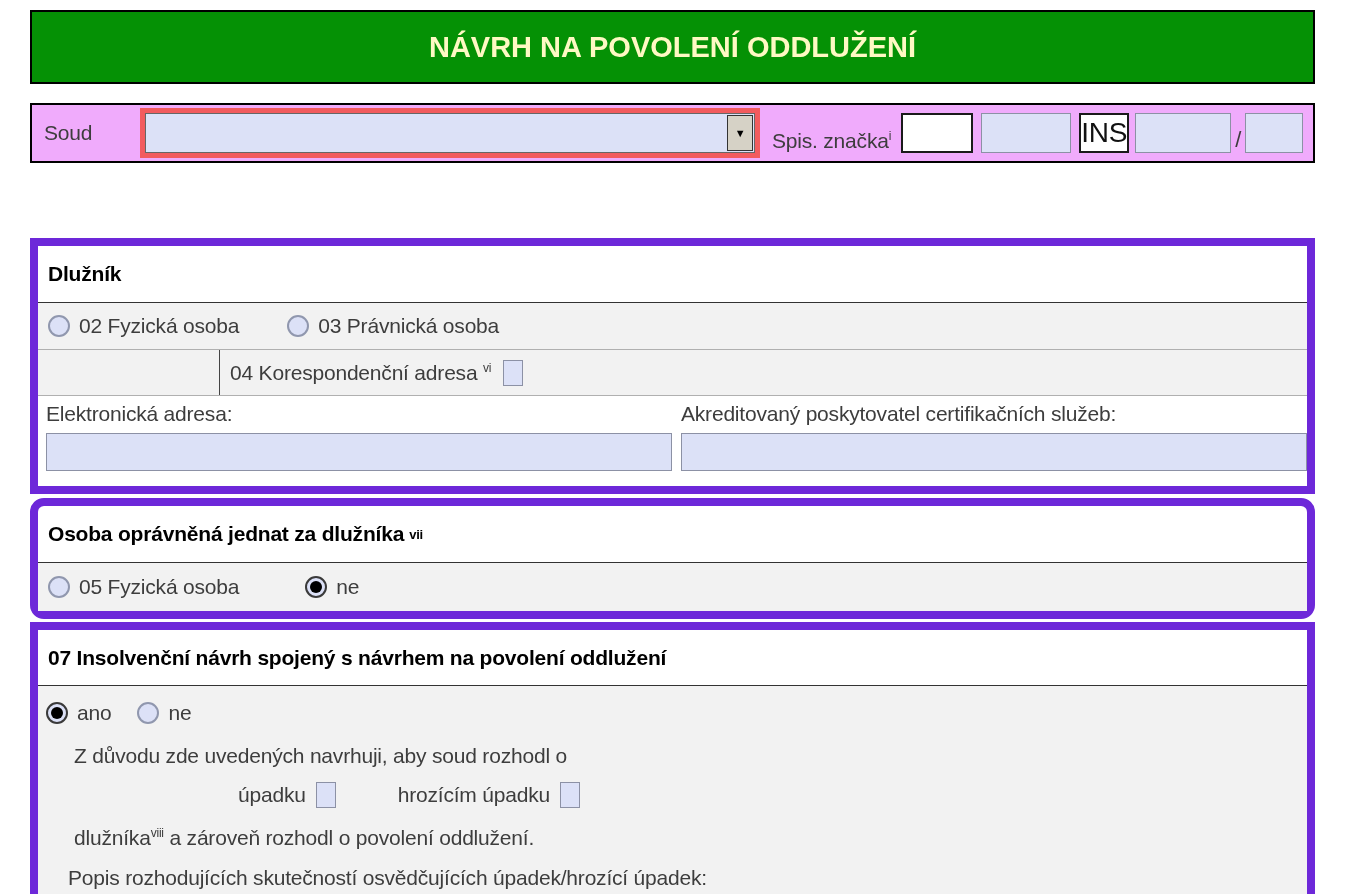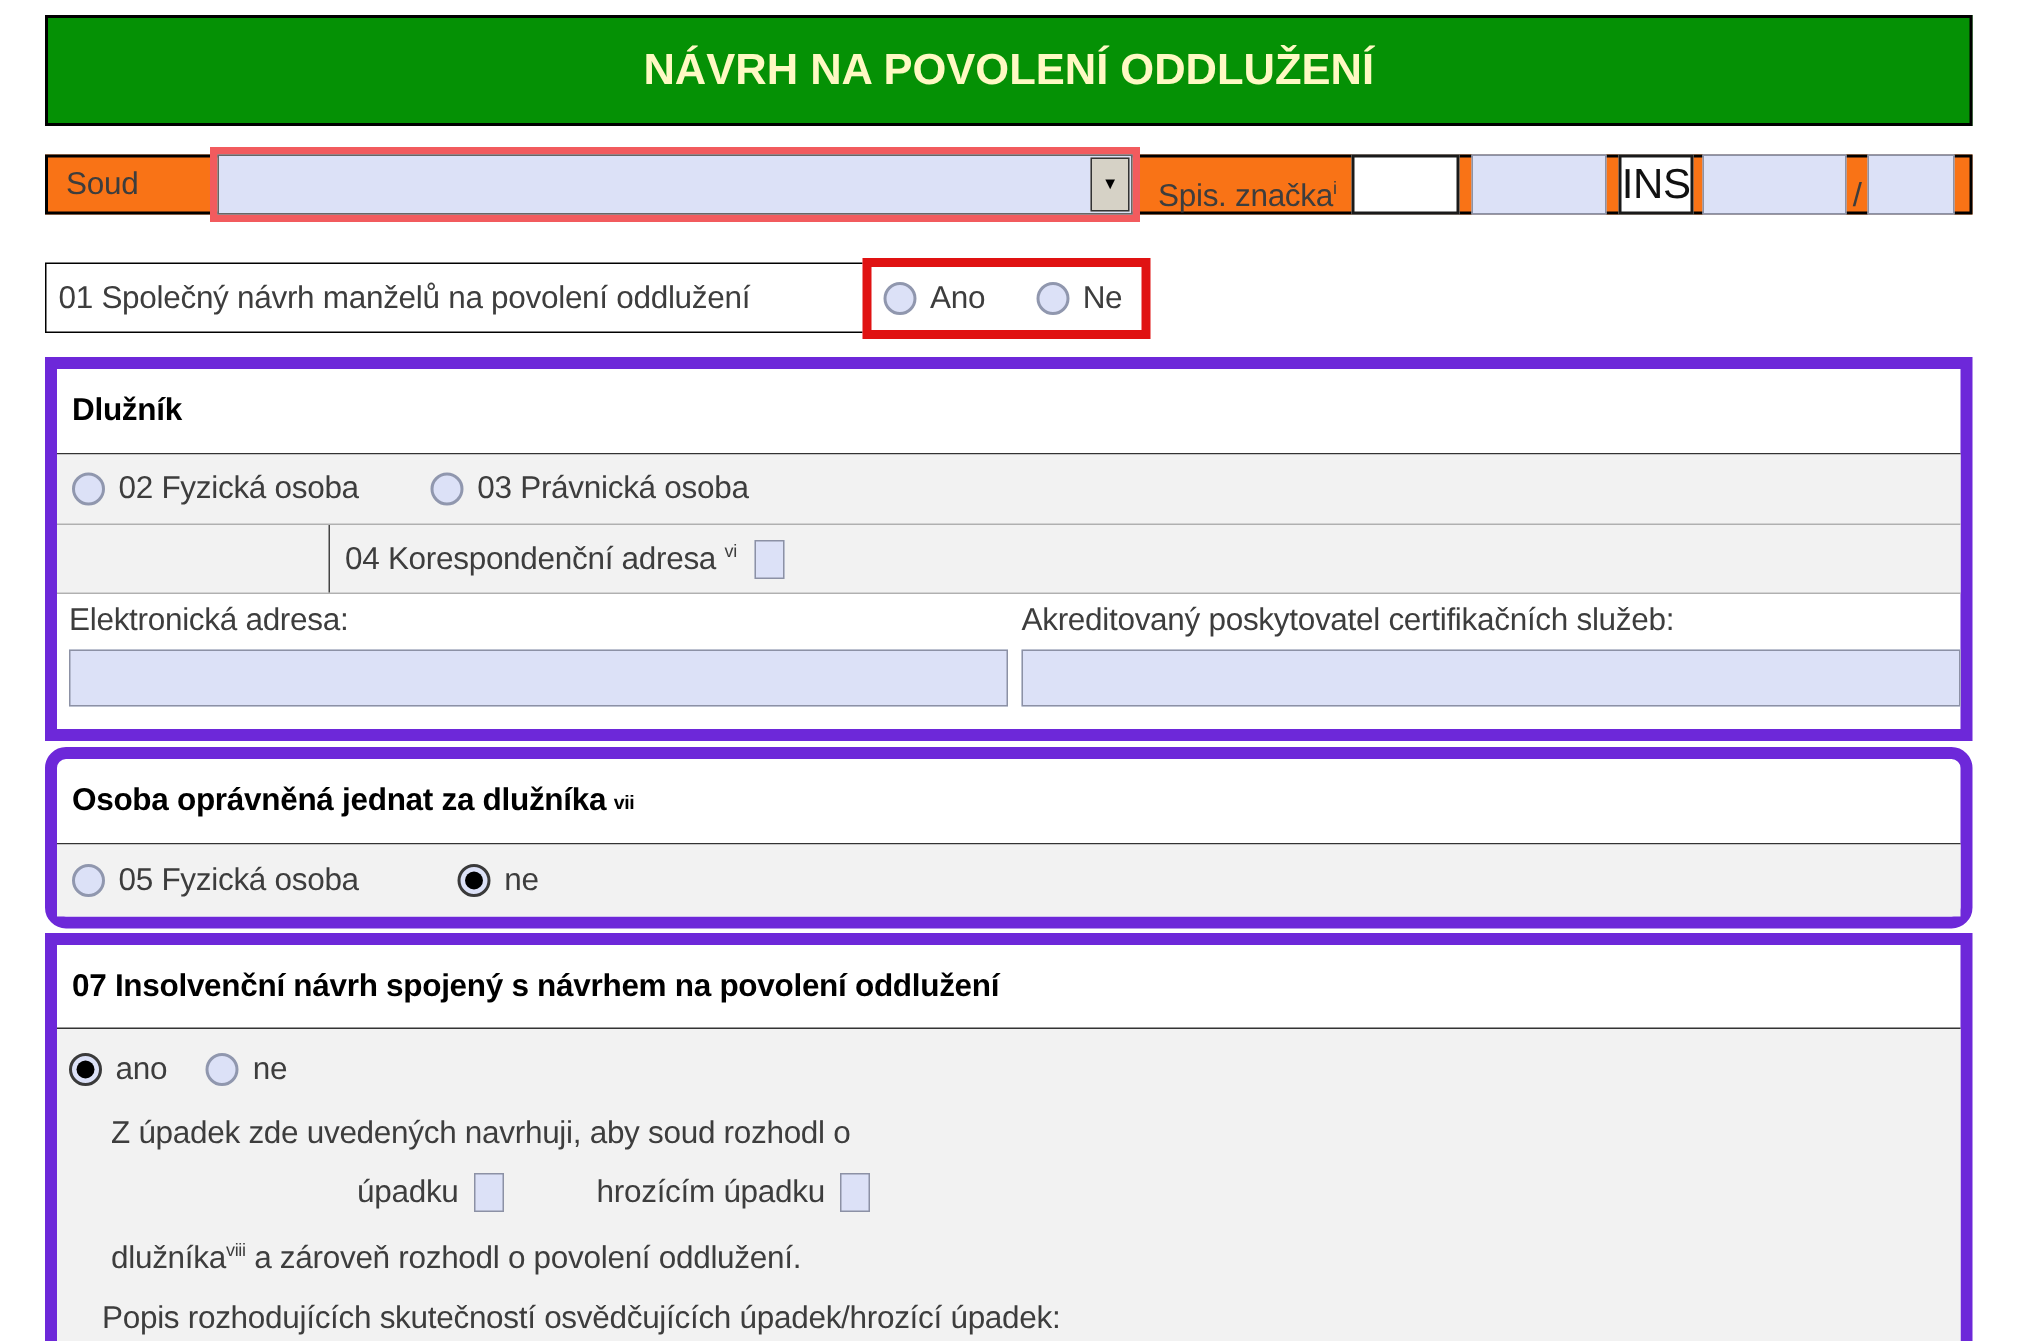--- a/index.html
+++ b/index.html
@@ -25,24 +25,24 @@
     border: 2px solid #000;
     display: flex; align-items: center; justify-content: center;
   }
   .banner h1 {
     color: #fef9c3; font-size: 29px; font-weight: bold; letter-spacing: 0;
   }
 
   
   .soud-row {
     position: absolute; left: 30px; top: 103px;
-    width: 1285px; height: 40px;
+    width: 1285px; height: 60px;
     border: 2px solid #000;
     display: flex; align-items: center;
-    padding-left: 12px; background: #f97316;
+    padding-left: 12px; background: #f0abfc;
   }
   .soud-label { font-size: 21px; width: 96px; }
   .dropdown-highlight {
     border: 5px solid var(--highlight-red-dropdown, #f25b5e);
     width: 620px; height: 50px;
     display: flex;
   }
   .dropdown {
     flex: 1; background: var(--field-lavender, #dce1f7);
     border: 1px solid #666;
@@ -194,33 +194,20 @@
       <input class="fbox lav" style="width: 90px; margin-left: 8px;">
       <div class="ins-box" style="margin-left:8px;">
           <span>INS</span>
         </div>
       <input class="fbox lav" style="width: 96px; margin-left: 6px;">
       <span class="slash">/</span>
       <input class="fbox lav" style="width: 58px;">
     </div>
   </div>
 
-  <div class="row01">
-    <span class="row01-label">01 Společný návrh manželů na povolení oddlužení</span>
-    <div class="red-box">
-      <span class="opt">
-        <span class="radio" data-checked="false"></span>
-        <span class="lbl">Ano</span>
-      </span>
-      <span class="opt">
-        <span class="radio" data-checked="false"></span>
-        <span class="lbl">Ne</span>
-      </span>
-    </div>
-  </div>
 
   <div class="section debtor">
     <div class="section-title">
       <span>Dlužník</span>
     </div>
     <div class="gray-row debtor-radios">
       <span class="opt">
         <span class="radio" data-checked="false"></span>
         <span class="lbl">02 Fyzická osoba</span>
       </span>
@@ -277,21 +264,21 @@
           <span class="radio" data-checked="true">
               <span class="dot"></span>
             </span>
           <span class="lbl">ano</span>
         </span>
         <span class="opt">
           <span class="radio" data-checked="false"></span>
           <span class="lbl">ne</span>
         </span>
       </div>
-      <div class="text-line line1">Z úpadek zde uvedených navrhuji, aby soud rozhodl o</div>
+      <div class="text-line line1">Z důvodu zde uvedených navrhuji, aby soud rozhodl o</div>
       <div class="cb-line">
         <span class="cb-lbl">úpadku</span>
         <span class="checkbox"></span>
         <span class="cb-gap"></span>
         <span class="cb-lbl">hrozícím úpadku</span>
         <span class="checkbox"></span>
       </div>
       <div class="text-line line2"><span>dlužníka</span><sup>viii</sup><span> a zároveň rozhodl o povolení oddlužení.</span></div>
       <div class="text-line line3">Popis rozhodujících skutečností osvědčujících úpadek/hrozící úpadek:</div>
     </div>

